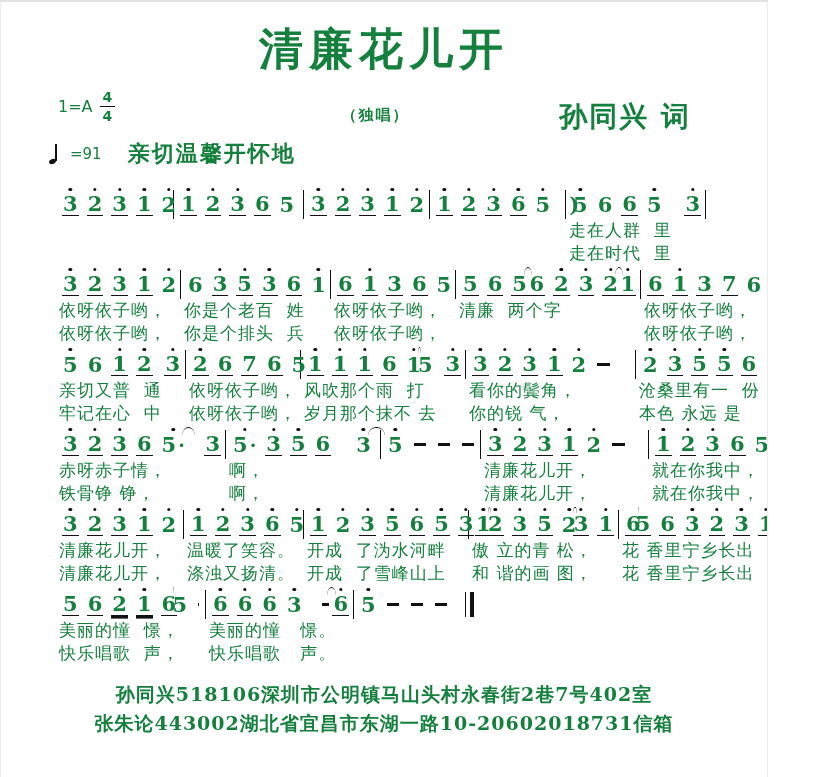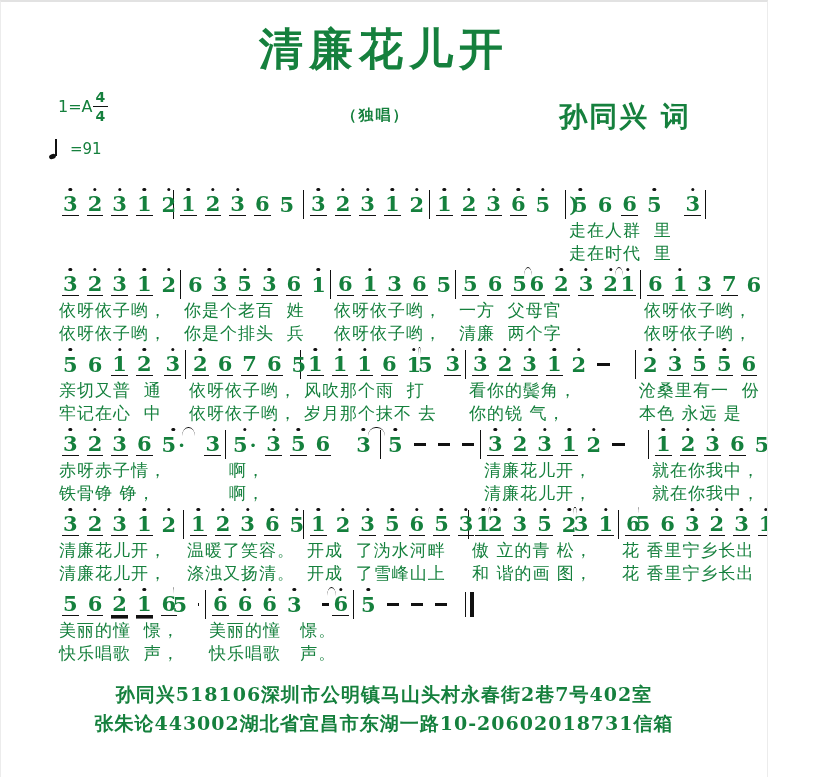--- a/index.html
+++ b/index.html
@@ -21,21 +21,21 @@
     position:absolute;top:18px;left:0;right:0;
     text-align:center;font-size:44px;font-weight:bold;letter-spacing:6px;
   }
   .subtitle{
     position:absolute;top:104px;left:0;right:17px;
     text-align:center;font-size:15px;font-weight:bold;letter-spacing:2px;
   }
   .keytime{
     position:absolute;top:88px;left:57px;
     font-family:"DejaVu Sans","Liberation Sans",sans-serif;
-    font-size:16px;display:flex;align-items:center;
+    font-size:16px;display:flex;align-items:center;gap:7px;
   }
   .ts{display:inline-block;text-align:center;font-size:14px;font-weight:bold;line-height:1;}
   .ts .top{border-bottom:1.4px solid #111;padding:0 3px 2px;}
   .ts .bot{padding-top:2px;}
   .temporow{
     position:absolute;top:137px;left:48px;
     display:flex;align-items:center;gap:12px;
   }
   .qnote{position:relative;display:inline-block;width:8px;height:20px;margin-right:1px;}
   .qnote .head{position:absolute;left:0;bottom:0;width:7px;height:5px;background:#111;border-radius:50%;transform:rotate(-20deg);}
@@ -84,20 +84,21 @@
         <div class="bot">4</div>
       </span>
     </div>
 
     <div class="temporow">
       <span class="qnote">
           <span class="head"></span>
           <span class="stem"></span>
         </span>
       <span class="tempoval">=91</span>
+      <span class="expression">亲切温馨开怀地</span>
     </div>
 
     <div class="credits">
       <div>孙同兴 词</div>
     </div>
   </div>
 
   <div class="score">
       <div class="system">
         <div class="measure" style="width: 118px;">
@@ -206,21 +207,20 @@
             <span class="note u1">6</span>
             <span class="note u1">5</span>
             <span class="slur"></span>
             <span class="note u1">6</span>
             <span class="note u1">2<span class="oct"></span></span>
             <span class="note u1">3<span class="oct"></span></span>
             <span class="note u1">2<span class="oct"></span></span>
             <span class="slur"></span>
             <span class="note u1">1<span class="oct"></span></span>
           </div>
-          <span class="lyric">一方  父母官</span>
           <span class="lyric">清廉  两个字</span>
         </div>
         <div class="measure" style="width: 155px;">
           <div class="notes">
             <span class="note u1">6</span>
             <span class="note u1">1<span class="oct"></span></span>
             <span class="note u1">3</span>
             <span class="note u1">7</span>
             <span class="note">6</span>
             <span class="dash"></span>

